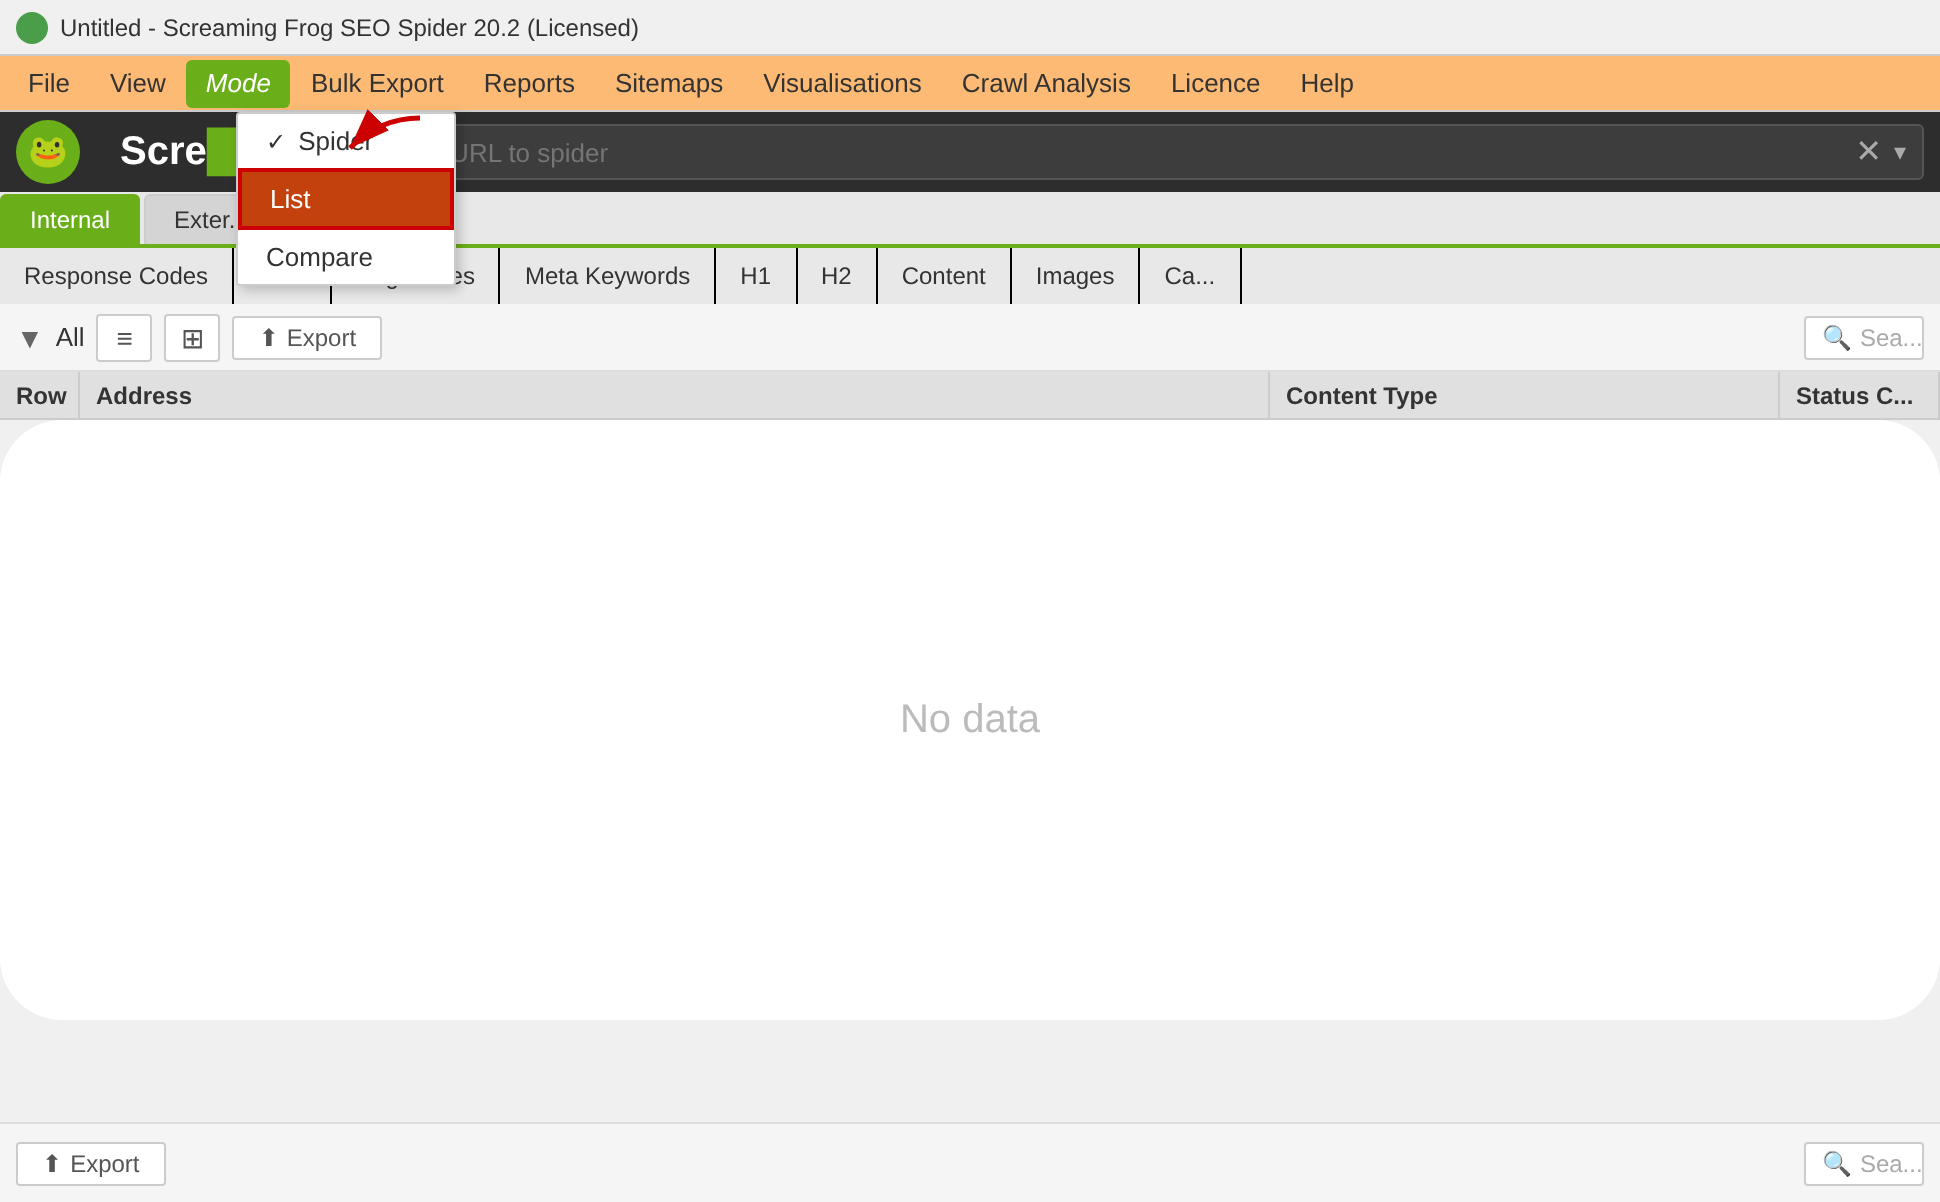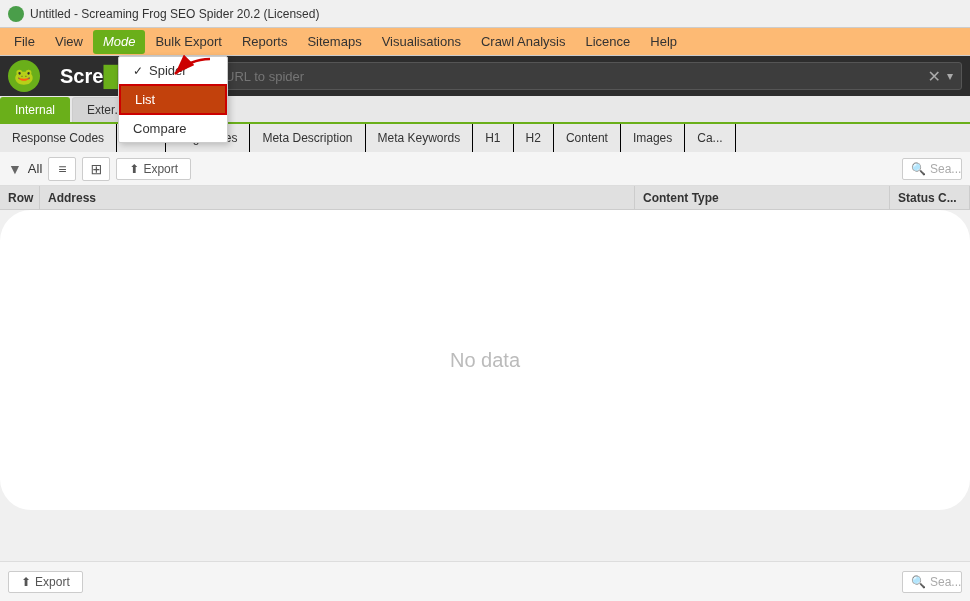--- a/index.html
+++ b/index.html
@@ -359,21 +359,20 @@
 
 <div class="tab-bar">
   <div class="tab active">Internal</div>
   <div class="tab">Exter...</div>
 </div>
 
 <div class="data-tabs">
   <div class="data-tab">Response Codes</div>
   <div class="data-tab">URL</div>
   <div class="data-tab">Page Titles</div>
-  <div class="data-tab">Meta Description</div>
   <div class="data-tab">Meta Keywords</div>
   <div class="data-tab">H1</div>
   <div class="data-tab">H2</div>
   <div class="data-tab">Content</div>
   <div class="data-tab">Images</div>
   <div class="data-tab">Ca...</div>
 </div>
 
 <div class="filter-bar">
   <span class="filter-icon">▼</span>

